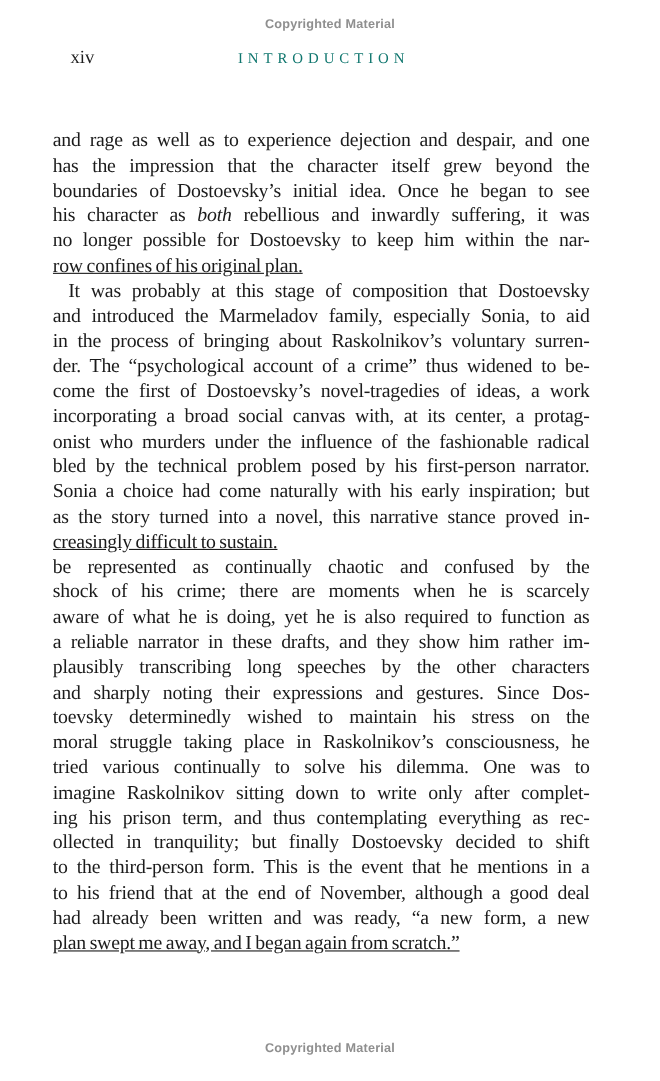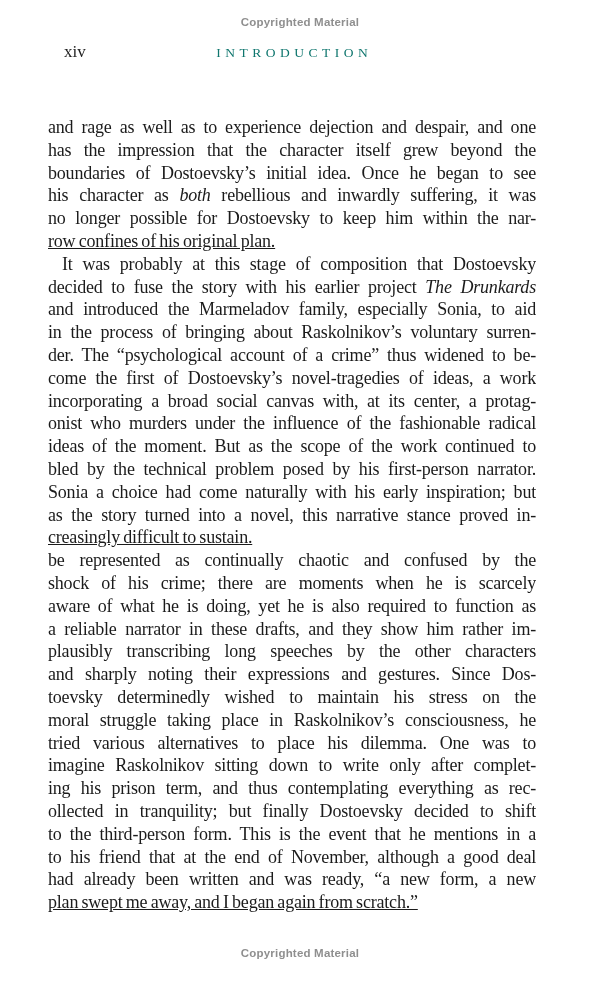--- a/index.html
+++ b/index.html
@@ -63,41 +63,39 @@
 <div id="running-head">INTRODUCTION</div>
 
 <div id="body-text">
     <div class="line">and rage as well as to experience dejection and despair, and one</div>
     <div class="line">has the impression that the character itself grew beyond the</div>
     <div class="line">boundaries of Dostoevsky’s initial idea. Once he began to see</div>
     <div class="line">his character as <i>both</i> rebellious and inwardly suffering, it was</div>
     <div class="line">no longer possible for Dostoevsky to keep him within the nar-</div>
     <div class="line last">row confines of his original plan.</div>
     <div class="line indent">It was probably at this stage of composition that Dostoevsky</div>
-    <div class="line">decided to fuse the story with his earlier project <i>The Drunkards</i></div>
     <div class="line">and introduced the Marmeladov family, especially Sonia, to aid</div>
     <div class="line">in the process of bringing about Raskolnikov’s voluntary surren-</div>
     <div class="line">der. The “psychological account of a crime” thus widened to be-</div>
     <div class="line">come the first of Dostoevsky’s novel-tragedies of ideas, a work</div>
     <div class="line">incorporating a broad social canvas with, at its center, a protag-</div>
     <div class="line">onist who murders under the influence of the fashionable radical</div>
-    <div class="line">ideas of the moment. But as the scope of the work continued to</div>
     <div class="line">bled by the technical problem posed by his first-person narrator.</div>
     <div class="line">Sonia a choice had come naturally with his early inspiration; but</div>
     <div class="line">as the story turned into a novel, this narrative stance proved in-</div>
     <div class="line last">creasingly difficult to sustain.</div>
     <div class="line">be represented as continually chaotic and confused by the</div>
     <div class="line">shock of his crime; there are moments when he is scarcely</div>
     <div class="line">aware of what he is doing, yet he is also required to function as</div>
     <div class="line">a reliable narrator in these drafts, and they show him rather im-</div>
     <div class="line">plausibly transcribing long speeches by the other characters</div>
     <div class="line">and sharply noting their expressions and gestures. Since Dos-</div>
     <div class="line">toevsky determinedly wished to maintain his stress on the</div>
     <div class="line">moral struggle taking place in Raskolnikov’s consciousness, he</div>
-    <div class="line">tried various alternatives to place his dilemma. One was to</div>
+    <div class="line">tried various continually to solve his dilemma. One was to</div>
     <div class="line">imagine Raskolnikov sitting down to write only after complet-</div>
     <div class="line">ing his prison term, and thus contemplating everything as rec-</div>
     <div class="line">ollected in tranquility; but finally Dostoevsky decided to shift</div>
     <div class="line">to the third-person form. This is the event that he mentions in a</div>
     <div class="line">to his friend that at the end of November, although a good deal</div>
     <div class="line">had already been written and was ready, “a new form, a new</div>
     <div class="line last">plan swept me away, and I began again from scratch.”</div>
   </div>
 
 <div id="notice-bottom" class="notice">Copyrighted Material</div>

